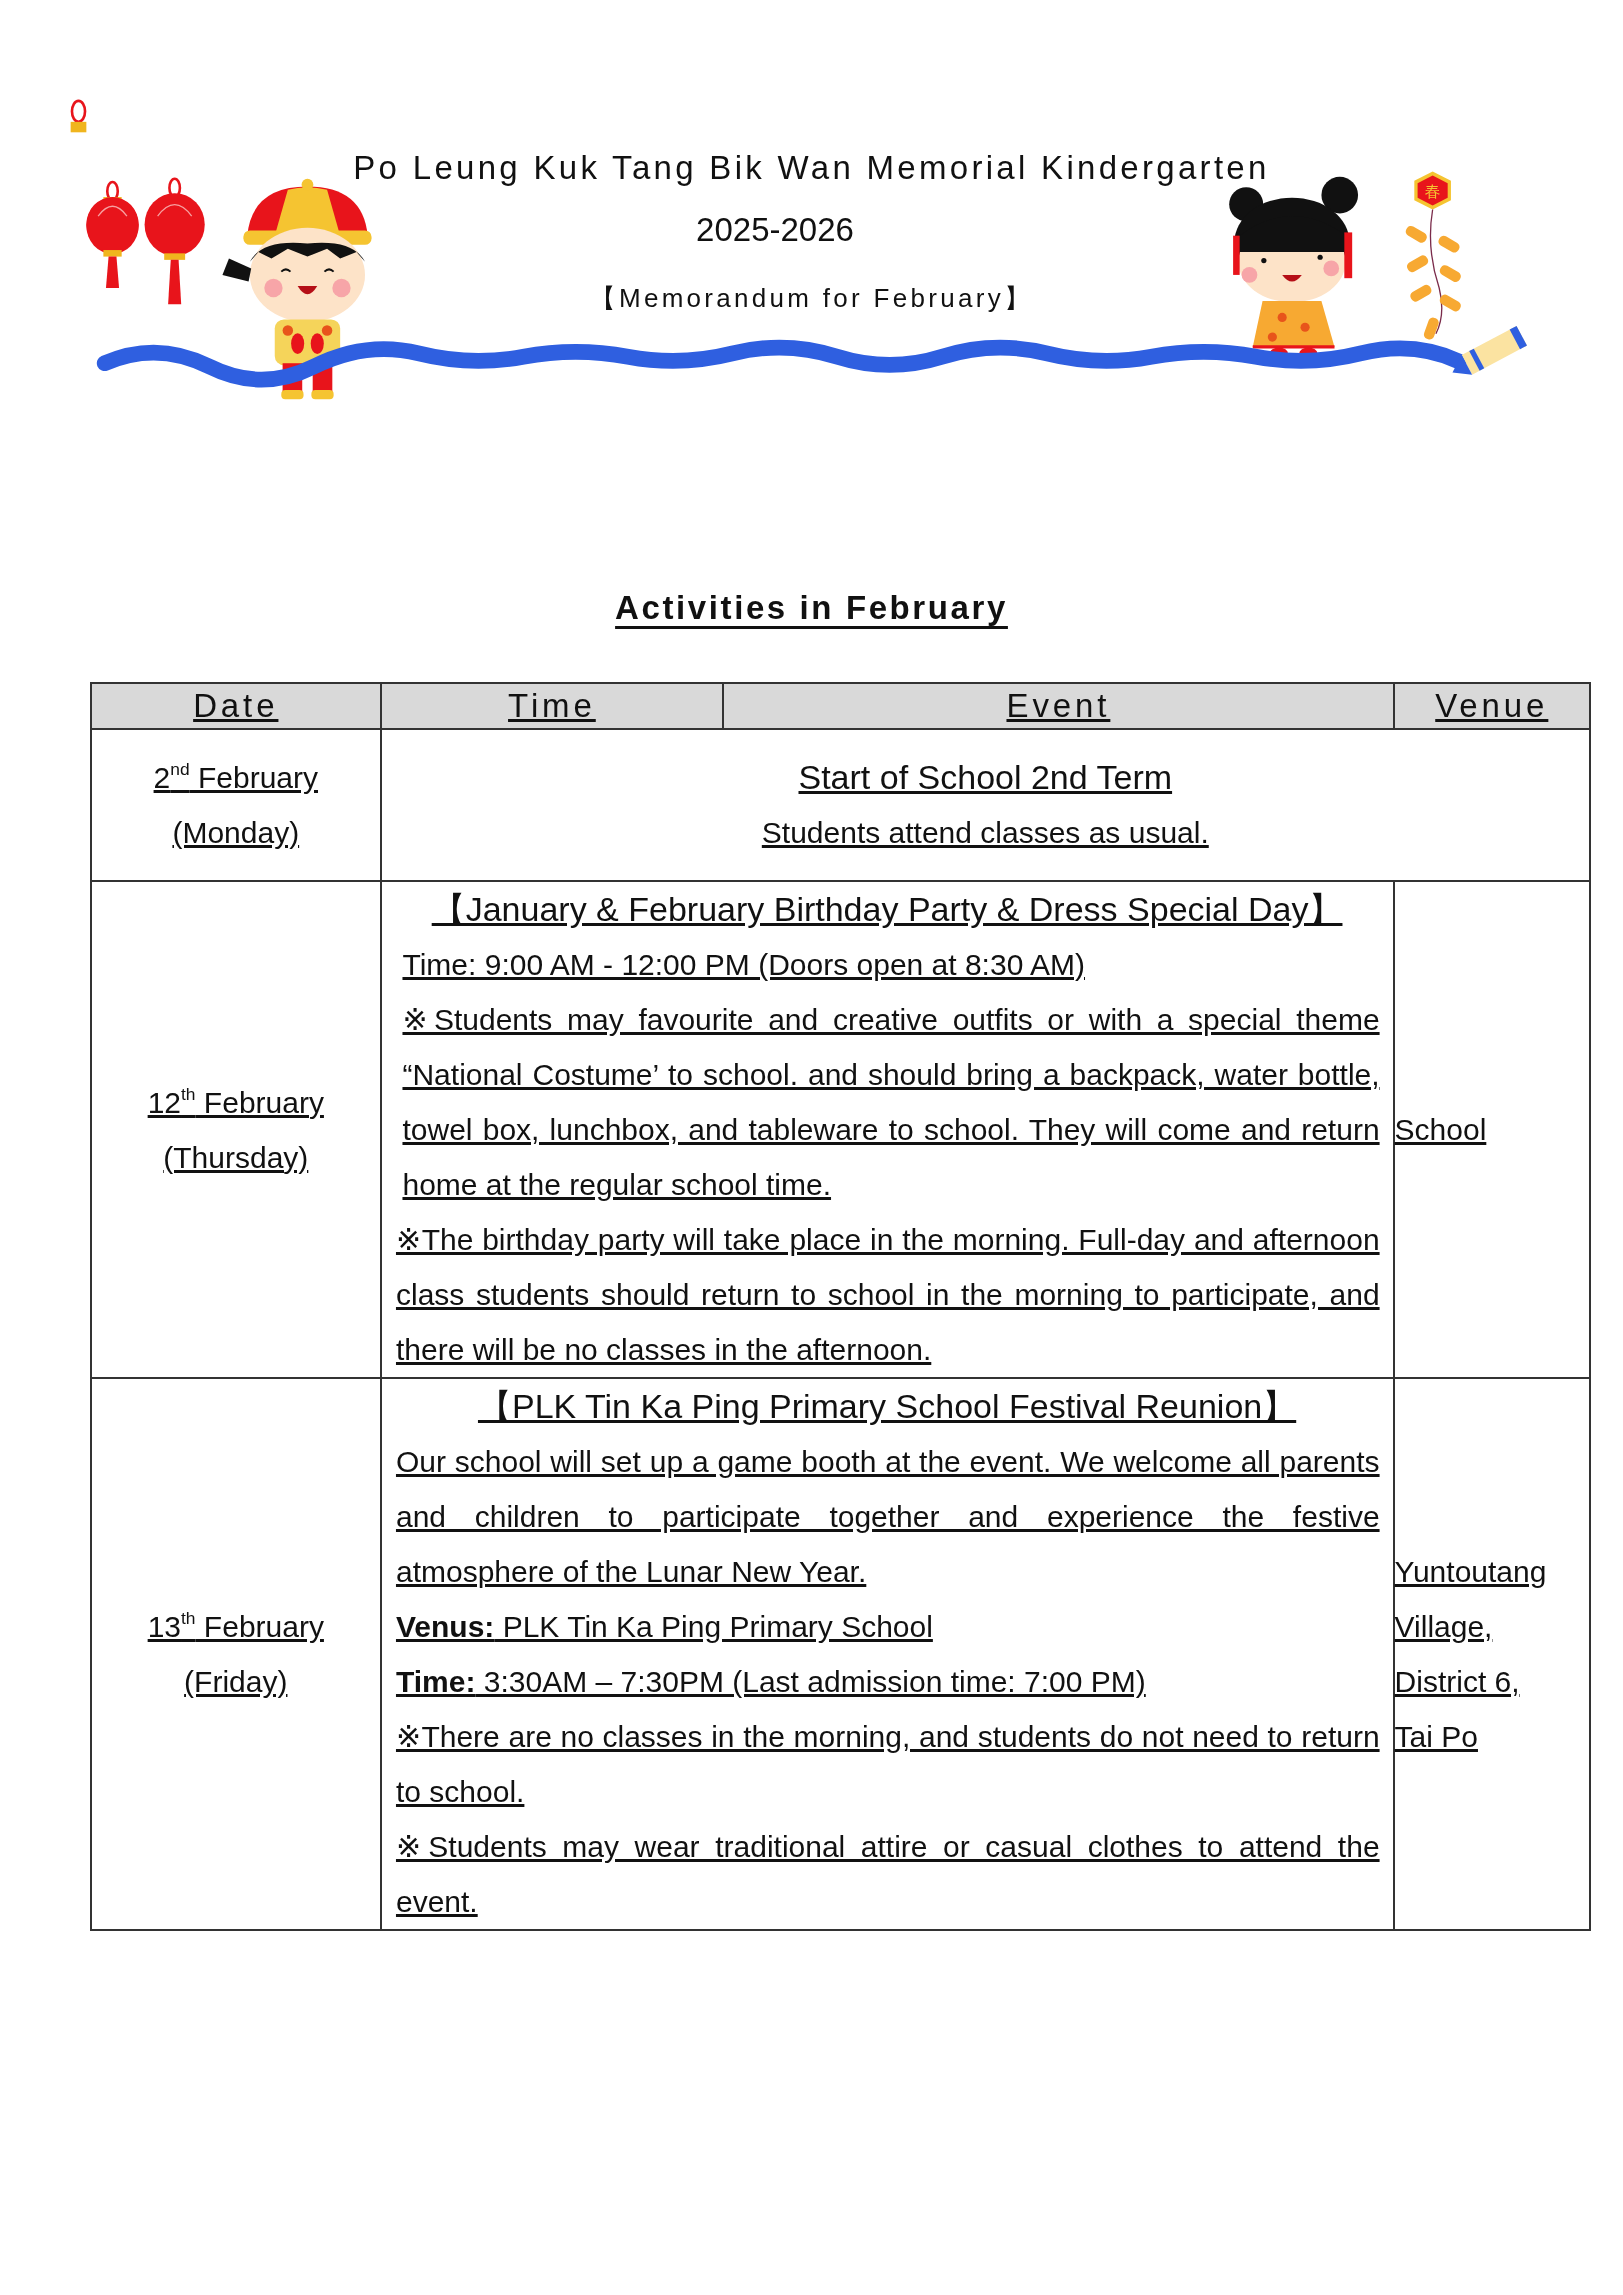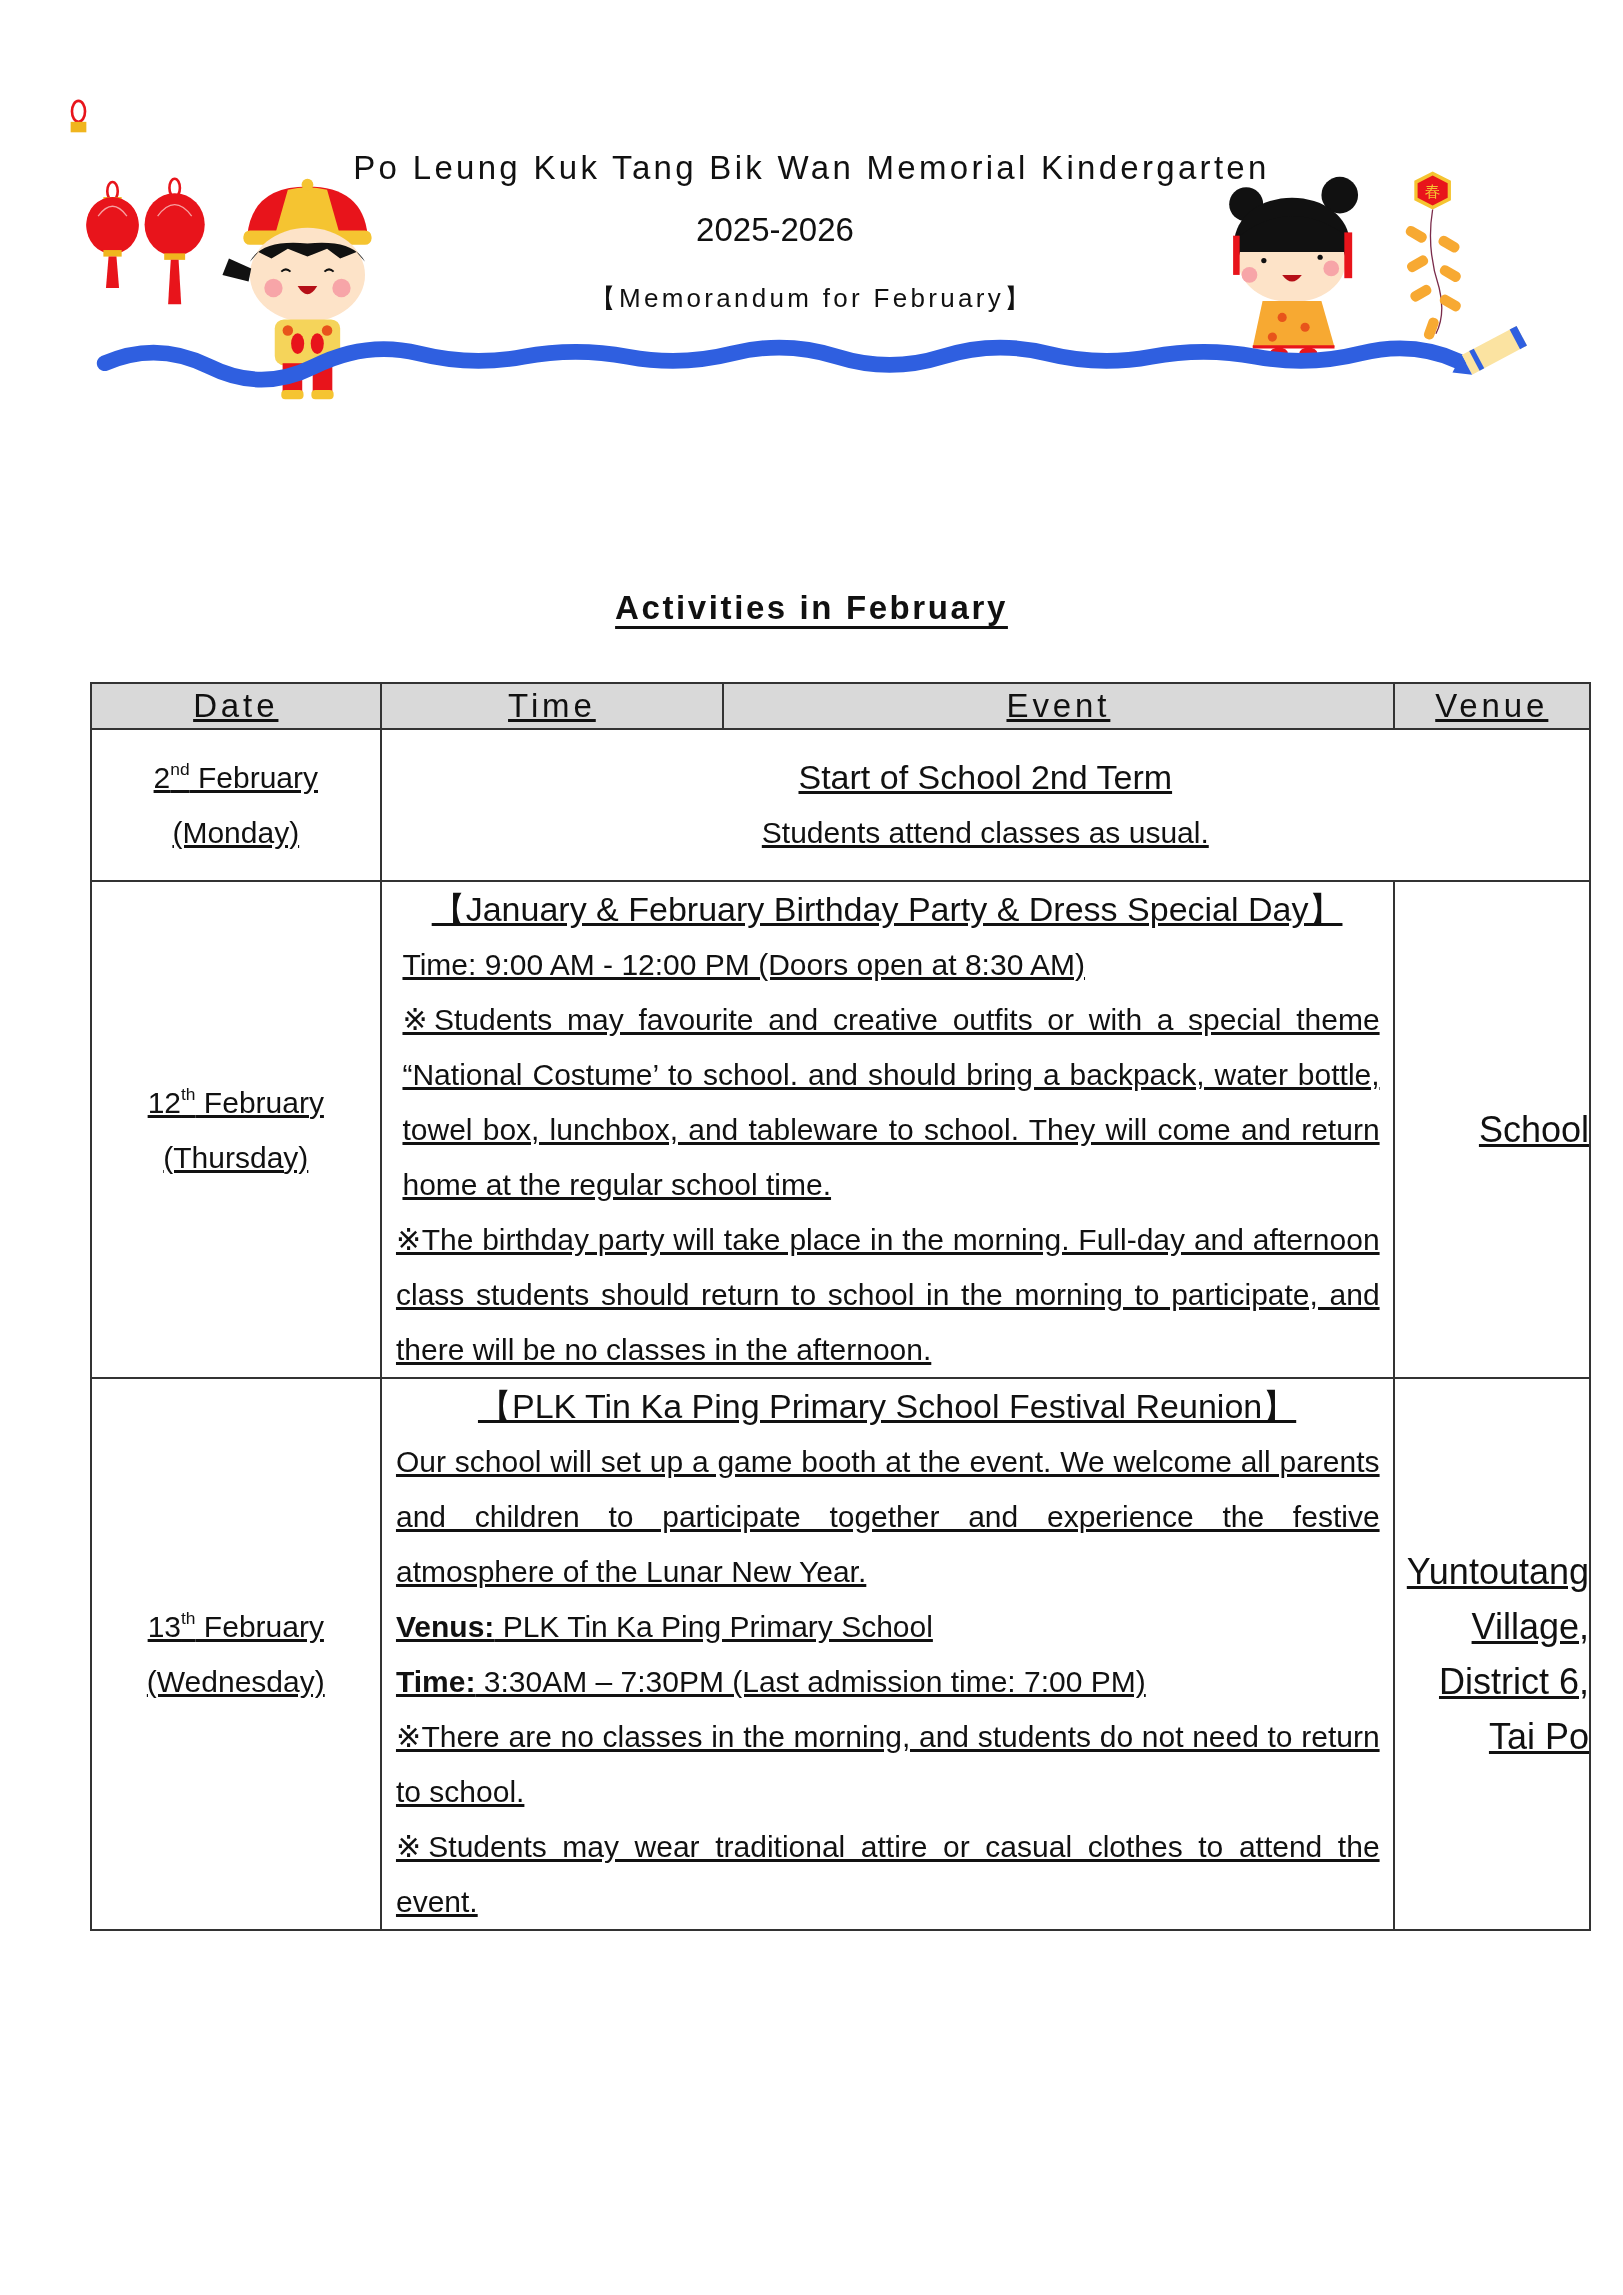--- a/index.html
+++ b/index.html
@@ -39,21 +39,21 @@
   .col-date { width: 289px; }
   .col-time { width: 342px; }
   .col-event { width: 669px; }
   .col-venue { width: 196px; }
 
   .date-cell { text-align: center; font-size: 30px; line-height: 55px; }
   .ev-title { font-size: 34px; text-align: center; line-height: 55px; }
   .ev-sub { font-size: 30px; text-align: center; line-height: 55px; }
   .ev-body { font-size: 30px; line-height: 55px; padding: 0 13px 0 14.4px; text-align: justify; }
   .ev-body p { margin: 0; }
-  .venue-cell { text-align: right; font-size: 36px; line-height: 55px; }
+  .venue-cell { text-align: left; font-size: 30px; line-height: 55px; }
   .cny-title { font-size: 31px; font-weight: bold; letter-spacing: 3.9px; text-align: center; line-height: 43px; }
   .cny-sub { font-size: 30px; letter-spacing: 3.9px; text-align: center; line-height: 43px; }
   .cny-date { font-size: 30px; letter-spacing: 2.6px; line-height: 43px; text-align: center; }
 
   .deco { position: absolute; }
 </style>
 </head>
 <body>
 
 <svg class="deco" style="left:0;top:0" width="1623" height="419" viewBox="0 0 2481 640">
@@ -201,21 +201,21 @@
           <p style="padding-left:6.5px">※Students may favourite and creative outfits or with a special theme “National Costume’ to school. and should bring a backpack, water bottle, towel box, lunchbox, and tableware to school. They will come and return home at the regular school time.</p>
           <p>※The birthday party will take place in the morning. Full-day and afternoon class students should return to school in the morning to participate, and there will be no classes in the afternoon.</p>
         </div>
       </td>
       <td class="venue-cell">School</td>
     </tr>
 
     <tr style="height:551px">
       <td class="date-cell">
         <div><span>13</span><sup>th</sup><span> February</span></div>
-        <div>(Wednesday)</div>
+        <div>(Friday)</div>
       </td>
       <td colspan="2">
         <div class="ev-title">【PLK Tin Ka Ping Primary School Festival Reunion】</div>
         <div class="ev-body">
           <p>Our school will set up a game booth at the event. We welcome all parents and children to participate together and experience the festive atmosphere of the Lunar New Year.</p>
           <p><b>Venus:</b><span> PLK Tin Ka Ping Primary School</span></p>
           <p><b>Time:</b><span> 3:30AM – 7:30PM (Last admission time: 7:00 PM)</span></p>
           <p>※There are no classes in the morning, and students do not need to return to school.</p>
           <p>※Students may wear traditional attire or casual clothes to attend the event.</p>
         </div>

